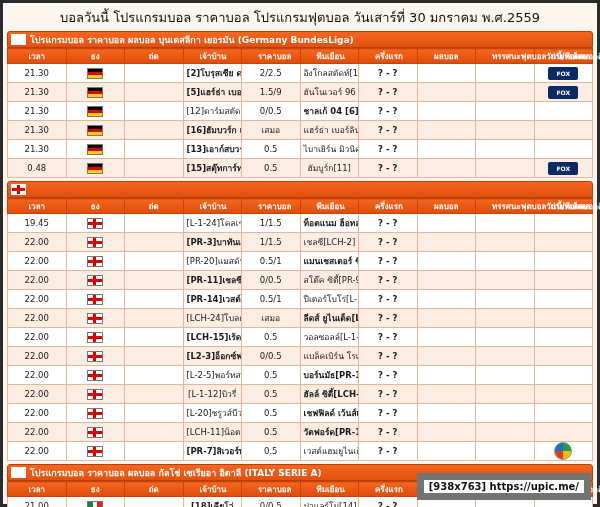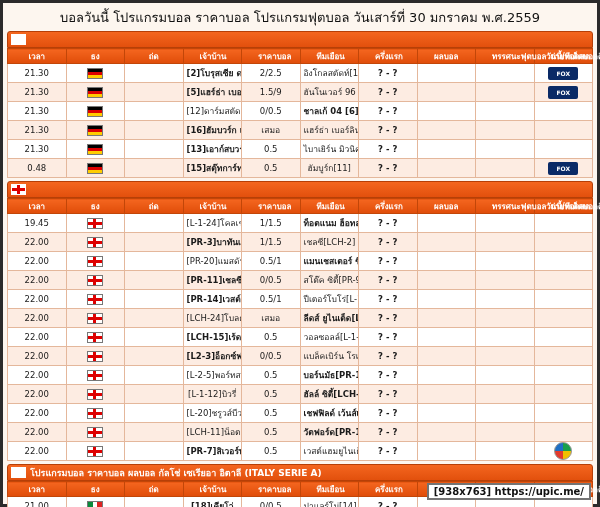--- a/index.html
+++ b/index.html
@@ -131,38 +131,39 @@
     border-radius:50%;
     background:conic-gradient(#18a04a 0 25%,#f0c000 25% 50%,#e23b2e 50% 75%,#1f6fc4 75% 100%);
     border:1px solid #999;
     vertical-align:middle;
   }
   .footer{
     position:absolute;
     right:6px;
     bottom:4px;
     background:#ffffff;
-    border:2px solid #737373;
+    border:7px solid #737373;
     font-size:10px;
     font-weight:bold;
     padding:1px 5px;
     color:#111;
   }
   .qm{color:#d01515;font-weight:bold;}
 </style>
 </head>
 <body>
 
 <div class="page">
 
   <div class="title">บอลวันนี้ โปรแกรมบอล ราคาบอล โปรแกรมฟุตบอล วันเสาร์ที่ 30 มกราคม พ.ศ.2559</div>
 
   <div class="league">
     <div class="league-head">
       <span class="flagbox f-de"></span>
+      <span class="lname">โปรแกรมบอล ราคาบอล ผลบอล บุนเดสลีกา เยอรมัน (Germany BundesLiga)</span>
     </div>
     <table class="fx">
       <thead>
         <tr>
           <th>เวลา</th>
           <th>ธง</th>
           <th>ถ่ด</th>
           <th>เจ้าบ้าน</th>
           <th>ราคาบอล</th>
           <th>ทีมเยือน</th>

